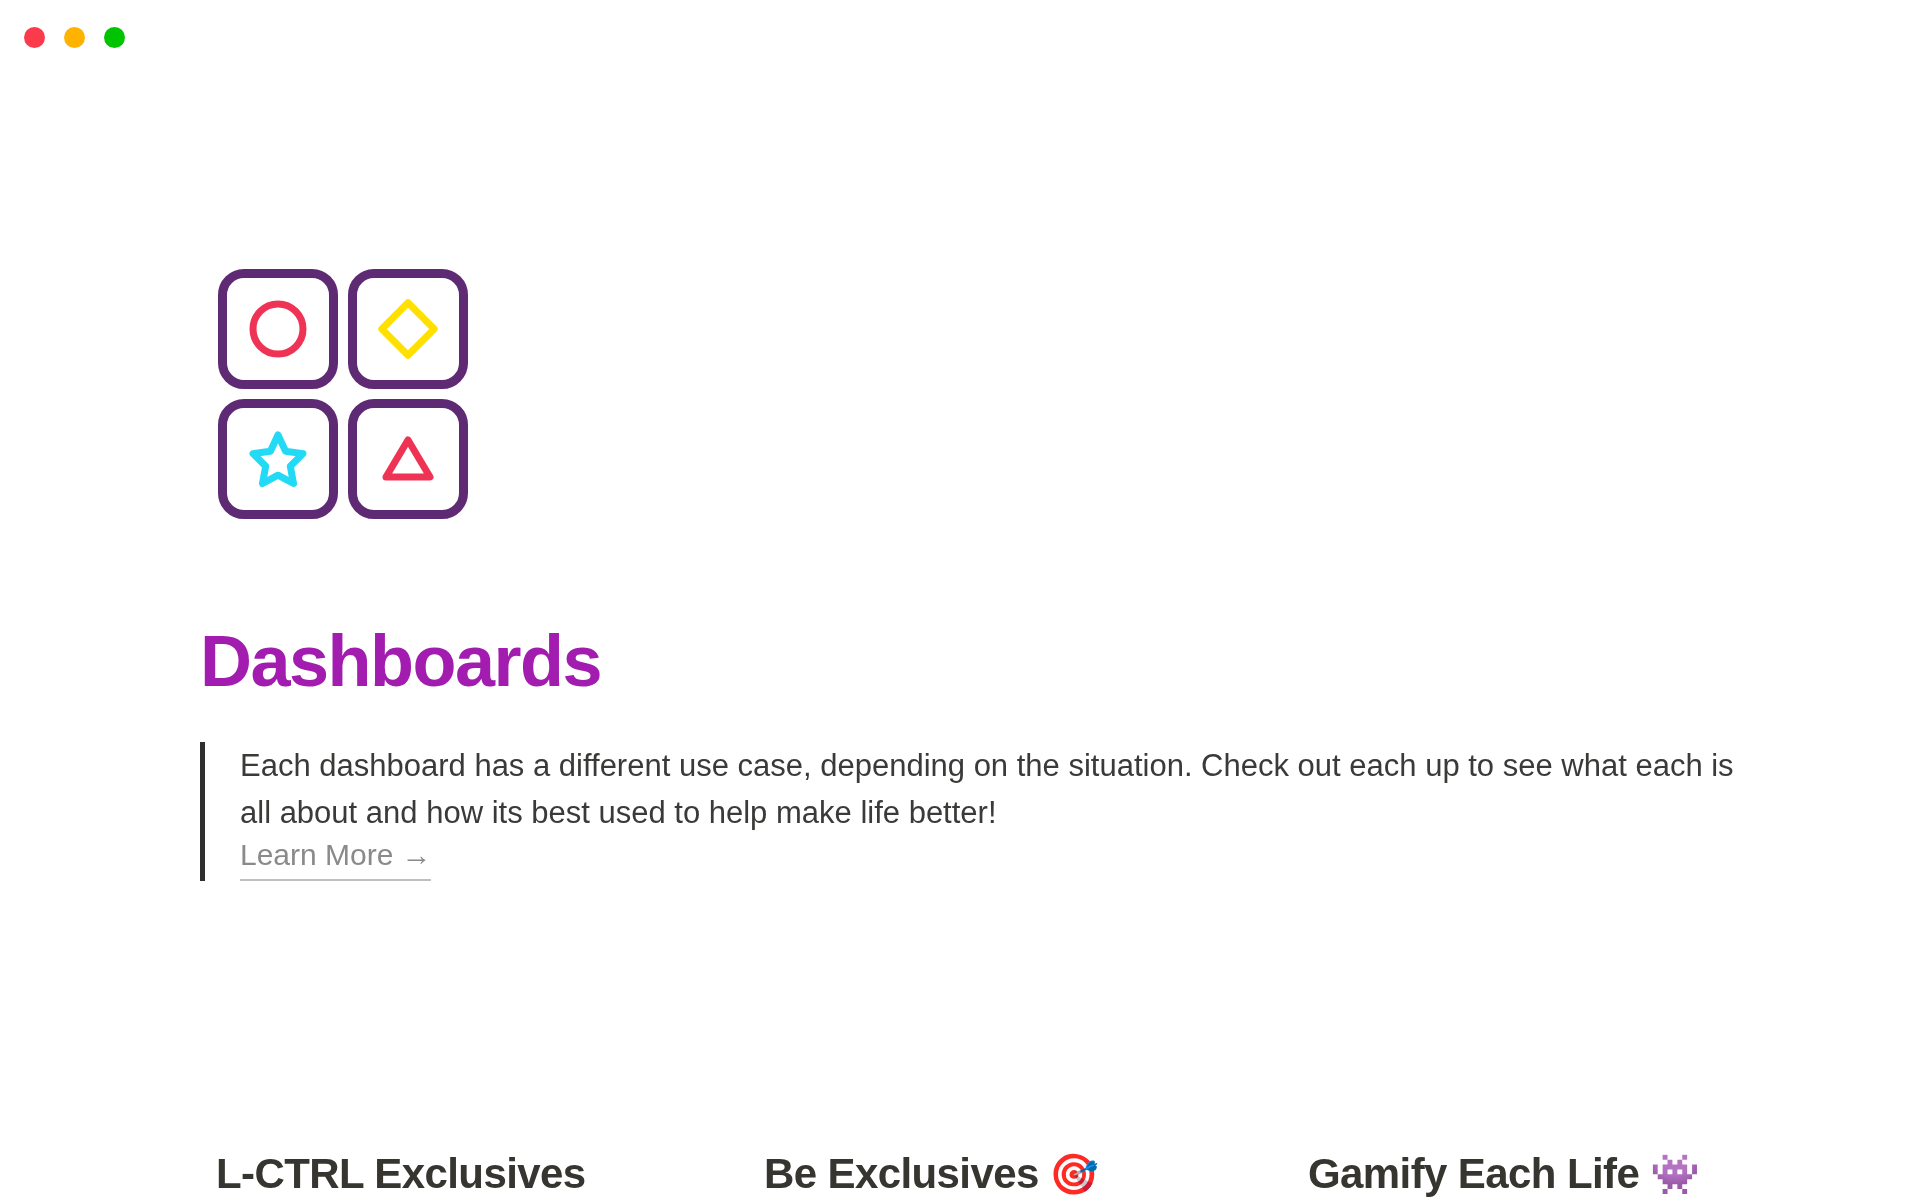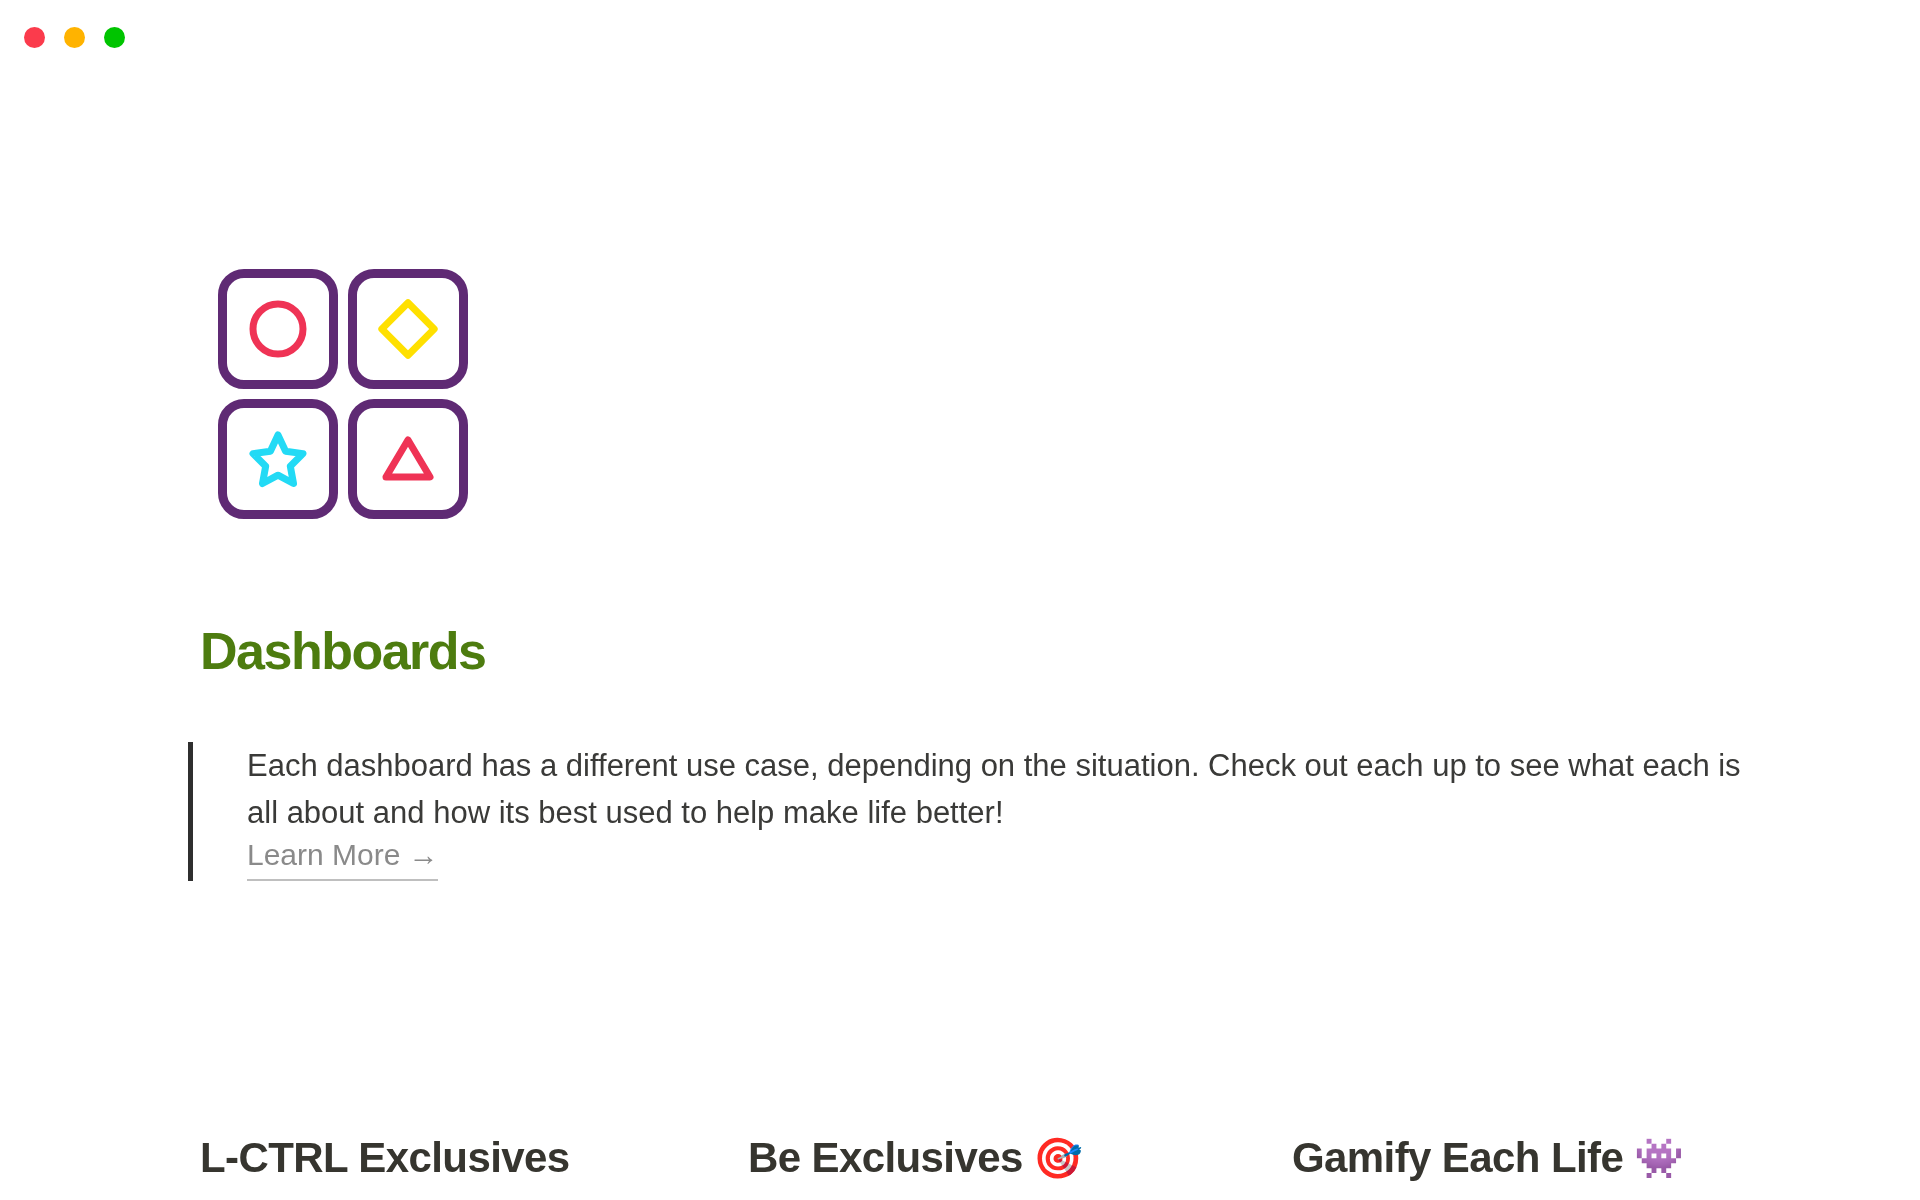--- a/index.html
+++ b/index.html
@@ -85,35 +85,35 @@
     justify-content: center;
   }
   .icon-tile svg { display: block; }
 
   
   .page-title {
     position: absolute;
     left: 200px;
     top: 551px;
     margin: 0;
-    font-size: 52px;
+    font-size: 72px;
     line-height: 1;
     font-weight: 700;
     letter-spacing: -1.5px;
-    color: #4d7c0f;
+    color: #a21caf;
     white-space: nowrap;
   }
 
   
   .callout {
     position: absolute;
-    left: 188px;
+    left: 200px;
     top: 668px;
     width: 1560px;
-    padding-left: 54px;
+    padding-left: 35px;
     border-left: 5px solid #2f2f2f;
     box-sizing: border-box;
   }
   .callout-text {
     margin: 0;
     font-size: 31px;
     line-height: 1.53;
     color: #3a3a38;
     font-weight: 400;
     max-width: 1500px;
@@ -137,21 +137,21 @@
   
   .columns {
     position: absolute;
     left: 0;
     top: 1060px;
     width: 1920px;
     display: block;
   }
   .col-heading {
     position: absolute;
-    margin: 0;
+    margin: 16px;
     font-size: 42px;
     line-height: 1.15;
     font-weight: 700;
     letter-spacing: -0.6px;
     color: #36352f;
     white-space: nowrap;
   }
   .col-1 { left: 200px; }
   .col-2 { left: 748px; }
   .col-3 { left: 1292px; }

